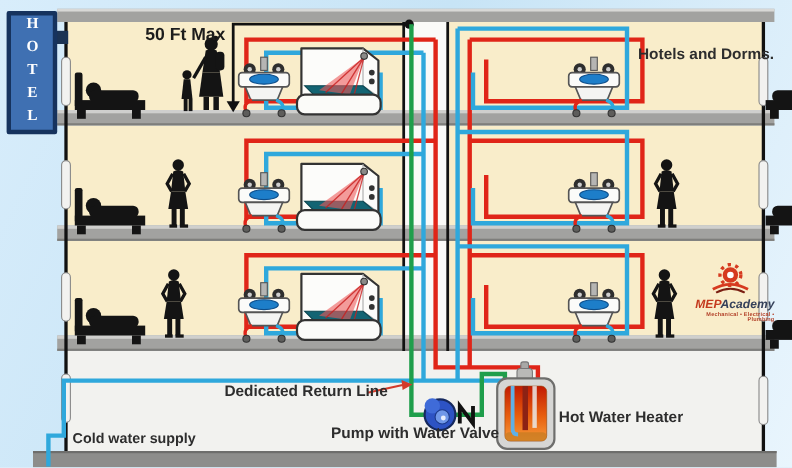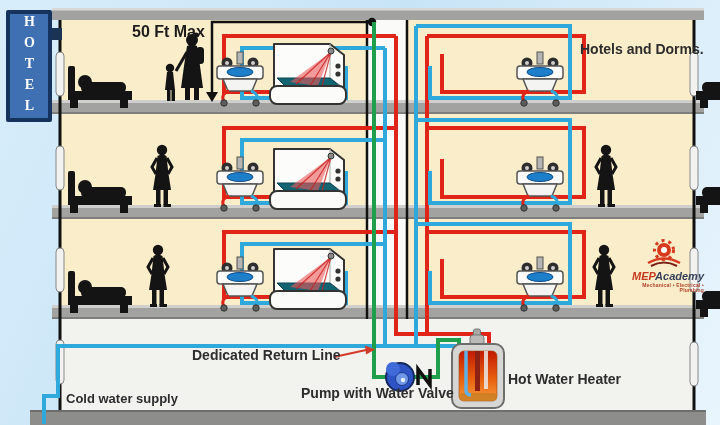--- a/index.html
+++ b/index.html
@@ -229,21 +229,21 @@
   <use href="#woman" x="604" y="307"></use>
   <use href="#bed" transform="translate(760,273) scale(-1,1)"></use>
 </svg>
 
 <div class="sign">
   <span class="sign-text">HOTEL</span>
 </div>
 
 <div class="lbl lbl-50" style="left:132px;top:24px;">50 Ft Max</div>
 <div class="lbl" style="left:580px;top:42px;text-align:right;">Hotels and Dorms.</div>
-<div class="lbl" style="left:192px;top:348px;">Dedicated Return Line</div>
+<div class="lbl" style="left:204px;top:348px;">Dedicated Return Line</div>
 <div class="lbl" style="left:301px;top:386px;">Pump with Water Valve</div>
 <div class="lbl" style="left:508px;top:372px;">Hot Water Heater</div>
 <div class="lbl lbl-cold" style="left:66px;top:392px;">Cold water supply</div>
 
 <div class="logo">
   <svg width="80" height="28" viewBox="0 0 80 28">
     <circle cx="40" cy="11" r="7" fill="#d63a1f"></circle>
     <circle cx="40" cy="11" r="9.5" fill="none" stroke="#d63a1f" stroke-width="3" stroke-dasharray="3 4"></circle>
     <circle cx="40" cy="11" r="3" fill="#fff"></circle>
     <path d="M24,24 Q40,15 56,24" stroke="#d63a1f" stroke-width="2.5" fill="none"></path>

